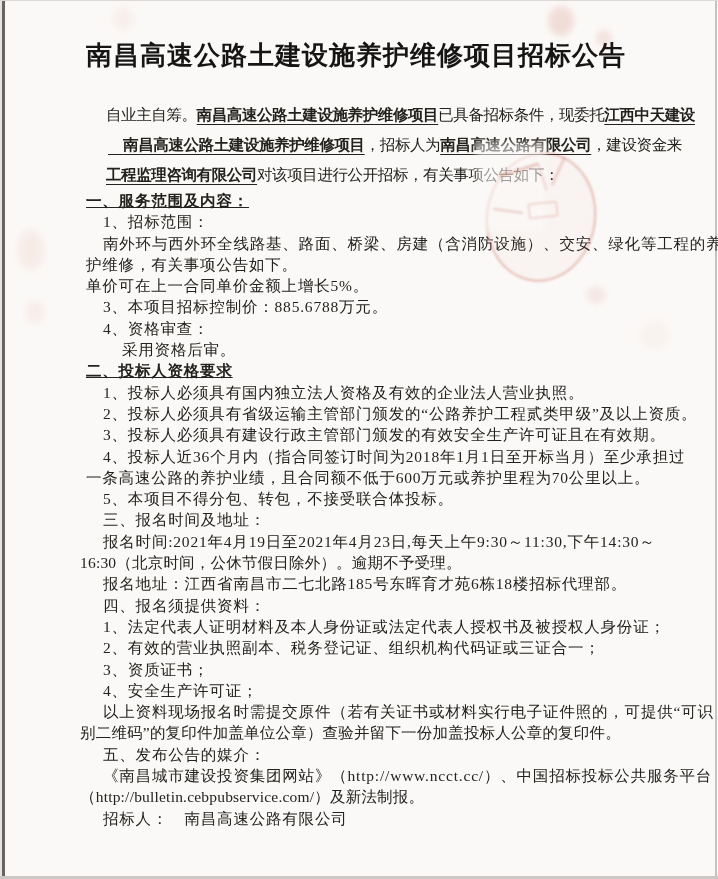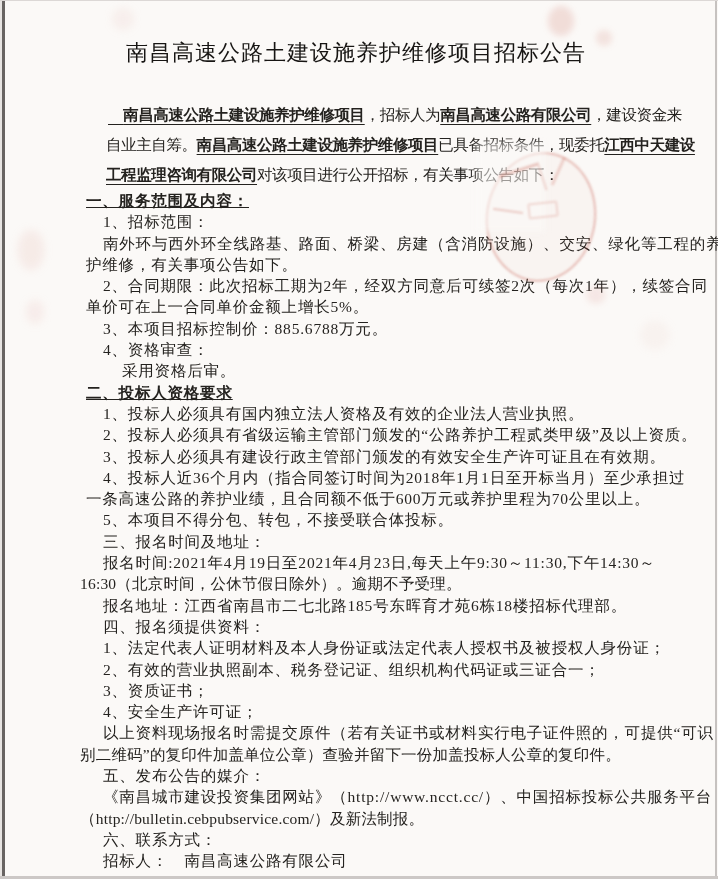--- a/index.html
+++ b/index.html
@@ -24,21 +24,21 @@
   .blotch{position:absolute;border-radius:50%;filter:blur(4px);}
   .blotch.b1{left:18px;top:230px;width:26px;height:40px;background:rgba(225,170,160,.18);}
   .blotch.b2{left:26px;top:300px;width:18px;height:24px;background:rgba(225,170,160,.15);}
   .blotch.b3{left:112px;top:8px;width:22px;height:22px;background:rgba(228,180,170,.14);}
   .blotch.b4{left:640px;top:320px;width:30px;height:30px;background:rgba(228,185,175,.10);}
 
   
   .title{
     position:absolute;left:0;top:38px;width:712px;
     text-align:center;
-    font-size:22px;font-weight:normal;letter-spacing:1px;
+    font-size:26px;font-weight:bold;letter-spacing:1px;
     color:#171513;
     white-space:nowrap;
   }
 
   
   .docbody{position:absolute;left:0;top:100px;width:718px;}
   .line{
     height:21.3px;line-height:21.3px;
     font-size:15.5px;letter-spacing:.8px;
     white-space:nowrap;overflow:hidden;
@@ -92,28 +92,27 @@
   <div class="edge-bottom"></div>
 
   <div class="blotch b1"></div>
   <div class="blotch b2"></div>
   <div class="blotch b3"></div>
   <div class="blotch b4"></div>
 
   <div class="title">南昌高速公路土建设施养护维修项目招标公告</div>
 
   <div class="docbody">
+      <div class="line t-p1cont"><span>自业主自筹。</span><span class="u b">南昌高速公路土建设施养护维修项目</span><span>已具备招标条件，现委托</span><span class="u b">江西中天建设</span></div>
       <div class="line t-p1first"><span class="u">　</span><span class="u b">南昌高速公路土建设施养护维修项目</span><span>，招标人为</span><span class="u b">南昌高速公路有限公司</span><span>，建设资金来</span></div>
-      <div class="line t-p1cont"><span>自业主自筹。</span><span class="u b">南昌高速公路土建设施养护维修项目</span><span>已具备招标条件，现委托</span><span class="u b">江西中天建设</span></div>
       <div class="line t-p1cont"><span class="u b">工程监理咨询有限公司</span><span>对该项目进行公开招标，有关事项公告如下：</span></div>
       <div class="line t-h"><span>一、服务范围及内容：</span></div>
       <div class="line t-i"><span>1、招标范围：</span></div>
       <div class="line t-i"><span>南外环与西外环全线路基、路面、桥梁、房建（含消防设施）、交安、绿化等工程的养</span></div>
       <div class="line t-c"><span>护维修，有关事项公告如下。</span></div>
-      <div class="line t-i"><span>2、合同期限：此次招标工期为2年，经双方同意后可续签2次（每次1年），续签合同</span></div>
       <div class="line t-c"><span>单价可在上一合同单价金额上增长5%。</span></div>
       <div class="line t-i"><span>3、本项目招标控制价：885.6788万元。</span></div>
       <div class="line t-i"><span>4、资格审查：</span></div>
       <div class="line t-s"><span>采用资格后审。</span></div>
       <div class="line t-h"><span>二、投标人资格要求</span></div>
       <div class="line t-i"><span>1、投标人必须具有国内独立法人资格及有效的企业法人营业执照。</span></div>
       <div class="line t-i"><span>2、投标人必须具有省级运输主管部门颁发的“公路养护工程贰类甲级”及以上资质。</span></div>
       <div class="line t-i"><span>3、投标人必须具有建设行政主管部门颁发的有效安全生产许可证且在有效期。</span></div>
       <div class="line t-i"><span>4、投标人近36个月内（指合同签订时间为2018年1月1日至开标当月）至少承担过</span></div>
       <div class="line t-c"><span>一条高速公路的养护业绩，且合同额不低于600万元或养护里程为70公里以上。</span></div>
@@ -125,21 +124,20 @@
       <div class="line t-h2"><span>四、报名须提供资料：</span></div>
       <div class="line t-i"><span>1、法定代表人证明材料及本人身份证或法定代表人授权书及被授权人身份证；</span></div>
       <div class="line t-i"><span>2、有效的营业执照副本、税务登记证、组织机构代码证或三证合一；</span></div>
       <div class="line t-i"><span>3、资质证书；</span></div>
       <div class="line t-i"><span>4、安全生产许可证；</span></div>
       <div class="line t-i"><span>以上资料现场报名时需提交原件（若有关证书或材料实行电子证件照的，可提供“可识</span></div>
       <div class="line t-cl"><span>别二维码”的复印件加盖单位公章）查验并留下一份加盖投标人公章的复印件。</span></div>
       <div class="line t-h2"><span>五、发布公告的媒介：</span></div>
       <div class="line t-i"><span>《南昌城市建设投资集团网站》（http://www.ncct.cc/）、中国招标投标公共服务平台</span></div>
       <div class="line t-cl"><span>（http://bulletin.cebpubservice.com/）及新法制报。</span></div>
-      <div class="line t-h2"><span>六、联系方式：</span></div>
       <div class="line t-i"><span>招标人：　南昌高速公路有限公司</span></div>
     </div>
 
   <div class="seal">
     <div class="seal-ring"></div>
     <div class="seal-ring-fade"></div>
     <div class="seal-mark m1"></div>
     <div class="seal-mark m2"></div>
     <div class="seal-mark m3"></div>
     <div class="seal-mark m4"></div>

